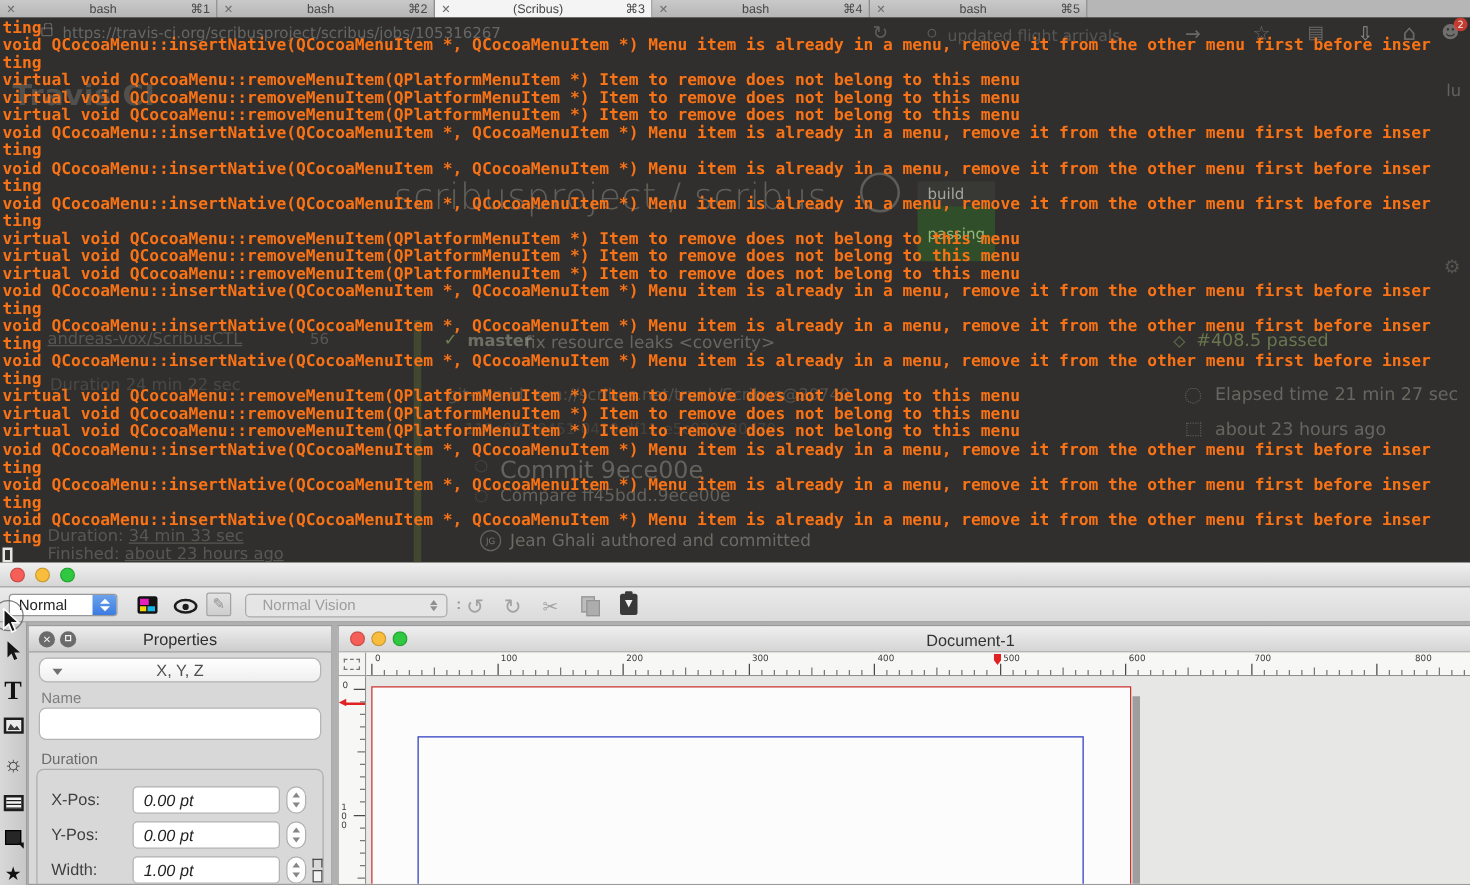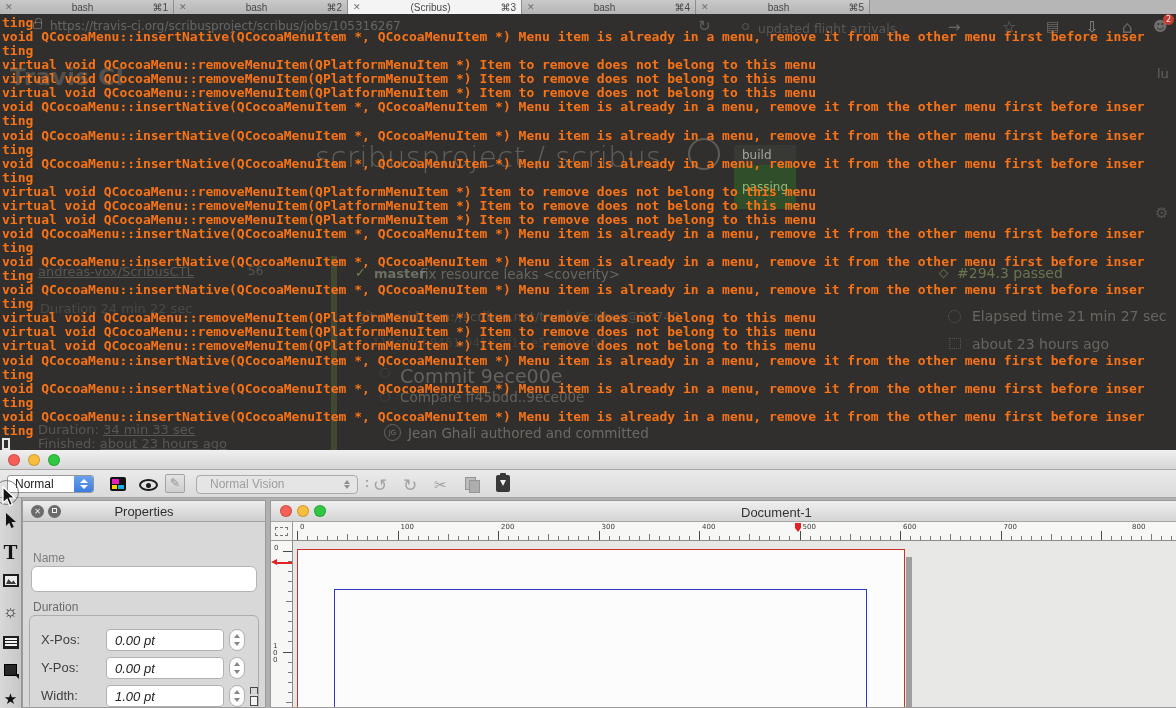--- a/index.html
+++ b/index.html
@@ -227,21 +227,21 @@
       <span class="ov ov-badge">
           <span class="b1">build</span>
           <span class="b2">passing</span>
         </span>
       <span class="ov ov-gear">⚙</span>
       <span class="ov ov-strip"></span>
       <span class="ov ov-check">✓</span>
       <span class="ov ov-master">master</span>
       <span class="ov ov-cmsg">fix resource leaks &lt;coverity&gt;</span>
       <span class="ov ov-bnumic"></span>
-      <span class="ov ov-bnum">#294.3 passed</span>
+      <span class="ov ov-bnum">#408.5 passed</span>
       <span class="ov ov-repo">andreas-vox/ScribusCTL</span>
       <span class="ov ov-repocnt">56</span>
       <span class="ov ov-dur24">Duration 24 min 22 sec</span>
       <span class="ov ov-gitsvn">git-svn-id: svn://scribus.net/trunk/Scribus@20740</span>
       <span class="ov ov-uuid">110e0f0f-8451-0410-df11-e5c939e30d70</span>
       <span class="ov ov-clock"></span>
       <span class="ov ov-elapsed">Elapsed time 21 min 27 sec</span>
       <span class="ov ov-cal"></span>
       <span class="ov ov-ago">about 23 hours ago</span>
       <span class="ov ov-cmtic"></span>
@@ -339,20 +339,21 @@
         <span class="tool t-shape"></span>
         <span class="tool t-star">★</span>
       </div>
 
       <div class="palette">
         <div class="pal-titlebar">
           <span class="pal-btn pb-close">✕</span>
           <span class="pal-btn pb-float"><i></i></span>
           <span class="pal-title">Properties</span>
         </div>
+        <div class="xyz-pill"><span class="tri"></span><span>X, Y, Z</span></div>
         <span class="pal-label" style="left:10px;top:50px">Name</span>
         <input class="name-input" value="" style="">
         <span class="pal-label" style="left:10px;top:99px;color:#6b6b6b">Duration</span>
         <div class="geo-box"></div>
         <span class="geo-row-label row1">X-Pos:</span>
         <input class="geo-input row1" value="0.00 pt" style="">
         <span class="geo-step row1">
             <i class="chev up"></i>
             <i class="chev dn"></i>
           </span>

